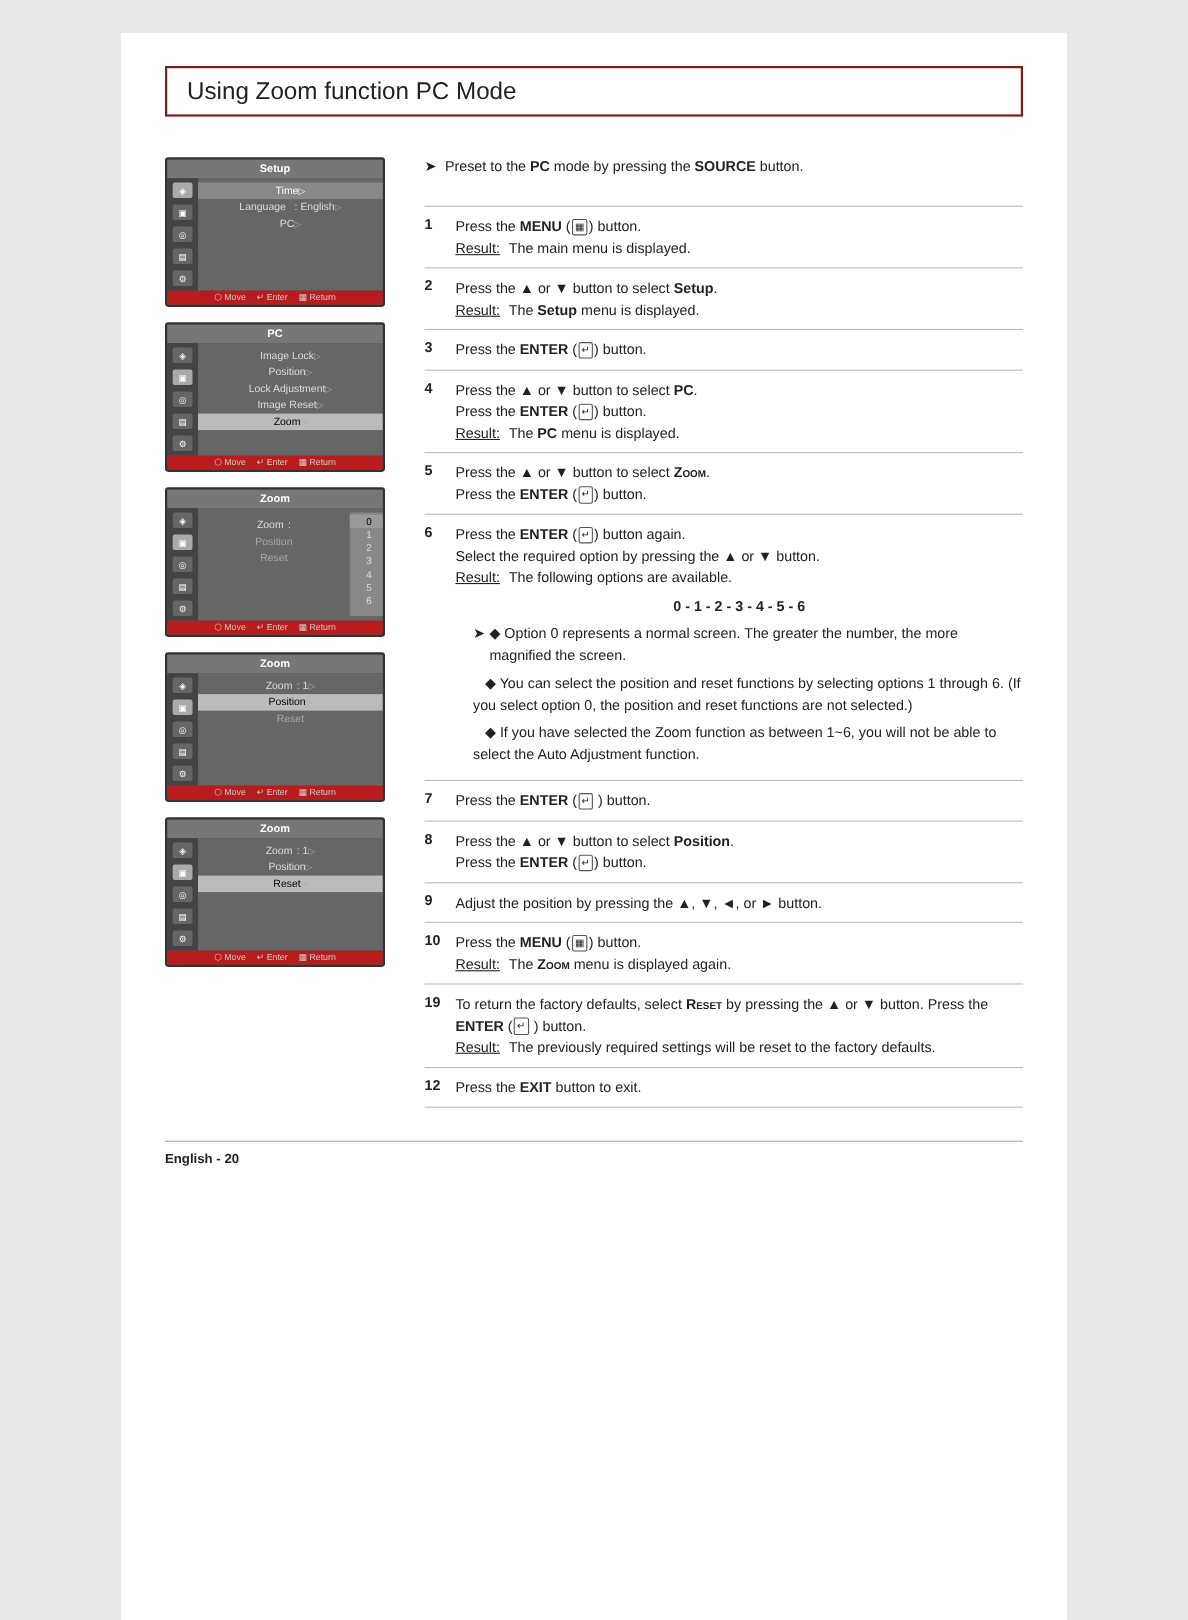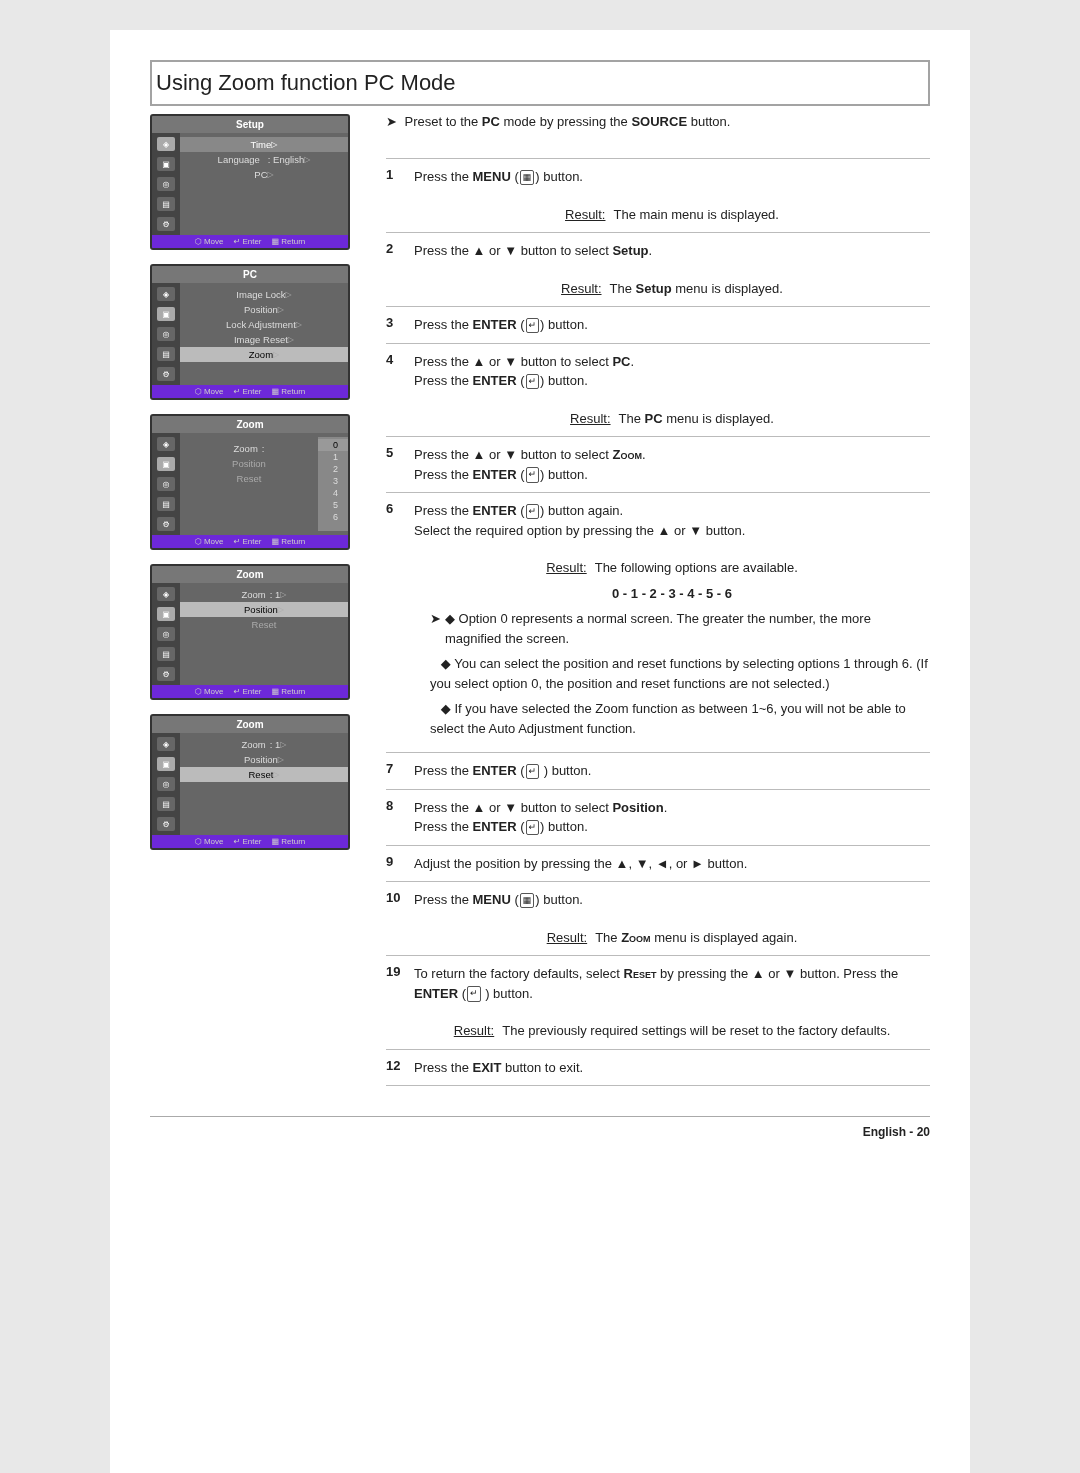--- a/index.html
+++ b/index.html
@@ -15,23 +15,23 @@
     }
     .page {
       background: #fff;
       width: 860px;
       min-height: 1473px;
       margin: 30px auto;
       padding: 30px 40px 40px 40px;
       position: relative;
     }
     .page-title {
-      border: 2px solid #a3a3a3;
-      padding: 8px 4px;
-      margin-bottom: 8px;
+      border: 2px solid #7f1d1d;
+      padding: 8px 18px;
+      margin-bottom: 37px;
       display: inline-block;
       width: 100%;
     }
     .page-title h1 {
       font-size: 22px;
       font-weight: bold;
     }
     .page-title h1 span {
       font-weight: normal;
     }
@@ -115,21 +115,21 @@
       color: #000;
     }
     .screen-menu-item .arrow {
       font-size: 8px;
       color: #aaa;
     }
     .screen-menu-item.selected .arrow {
       color: #fff;
     }
     .screen-footer {
-      background: #6d28d9;
+      background: #b91c1c;
       display: flex;
       justify-content: center;
       gap: 10px;
       padding: 2px 4px;
       font-size: 8px;
       color: #ccc;
     }
     .screen-footer span {
       display: flex;
       align-items: center;
@@ -176,22 +176,21 @@
       min-width: 18px;
     }
     .step-content {
       flex: 1;
       font-size: 13px;
       line-height: 1.5;
     }
     .step-content .result-line {
       display: flex;
       gap: 8px;
-      margin-top: 18px;
-      justify-content: center;
+      margin-top: 0;
     }
     .result-label {
       text-decoration: underline;
       font-size: 13px;
       white-space: nowrap;
     }
     .bold { font-weight: bold; }
     .options-line {
       font-weight: bold;
       text-align: center;
@@ -222,21 +221,21 @@
       display: inline-block;
       border: 1px solid #555;
       border-radius: 2px;
       font-size: 9px;
       padding: 0 2px;
       vertical-align: middle;
       margin: 0 1px;
     }
     .page-footer {
       margin-top: 30px;
-      text-align: right;
+      text-align: left;
       font-size: 12px;
       font-weight: bold;
       border-top: 1px solid #aaa;
       padding-top: 8px;
     }
   </style>
 </head>
 <body>
 
 <div class="page">

